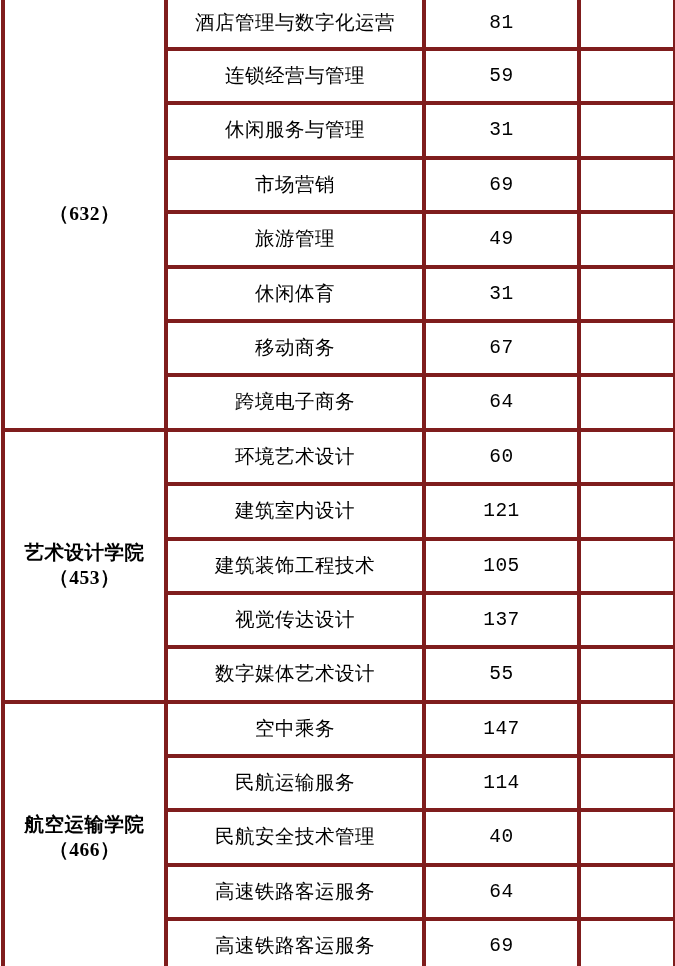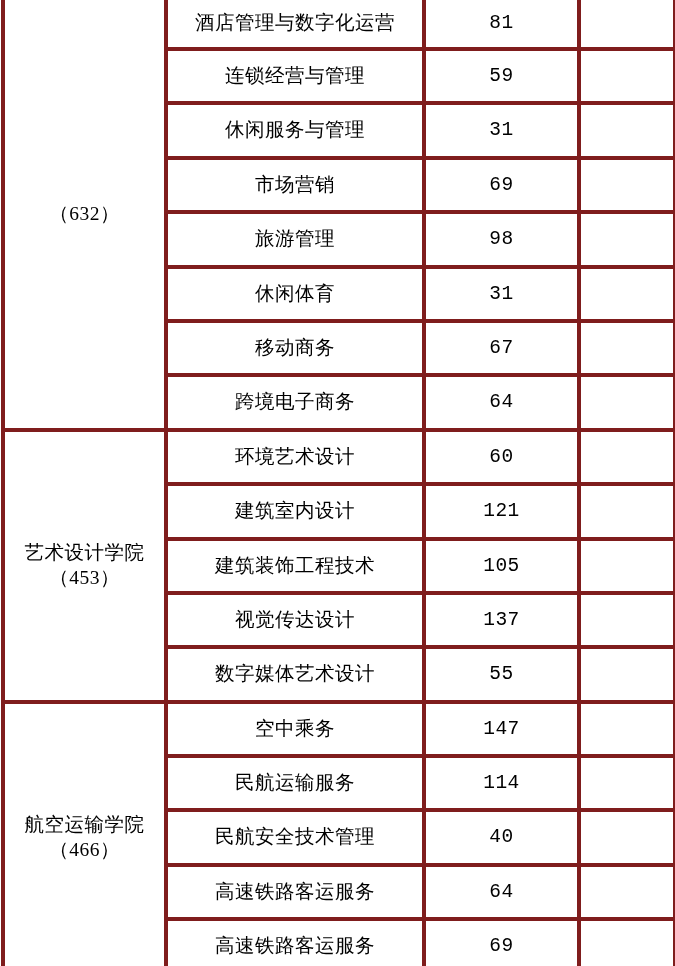--- a/index.html
+++ b/index.html
@@ -37,20 +37,21 @@
     font-size: 19.5px;
     line-height: 1.25;
     height: 50.4px;
     padding: 0 2px;
     letter-spacing: 0.5px;
     white-space: nowrap;
   }
   td.college {
     font-size: 19.5px;
     letter-spacing: 0.5px;
+    font-weight: bold;
   }
   td.college .line { display: block; }
   td.num {
     font-family: Liberation Mono, monospace;
     letter-spacing: 0;
   }
   td.blank { }
   td.total-label {
     font-size: 19.5px;
     letter-spacing: 1px;
@@ -91,21 +92,21 @@
           <td class="num">31</td>
           <td class="blank"></td>
         </tr>
         <tr>
           <td>市场营销</td>
           <td class="num">69</td>
           <td class="blank"></td>
         </tr>
         <tr>
           <td>旅游管理</td>
-          <td class="num">98</td>
+          <td class="num">49</td>
           <td class="blank"></td>
         </tr>
         <tr>
           <td>休闲体育</td>
           <td class="num">31</td>
           <td class="blank"></td>
         </tr>
         <tr>
           <td>移动商务</td>
           <td class="num">67</td>

